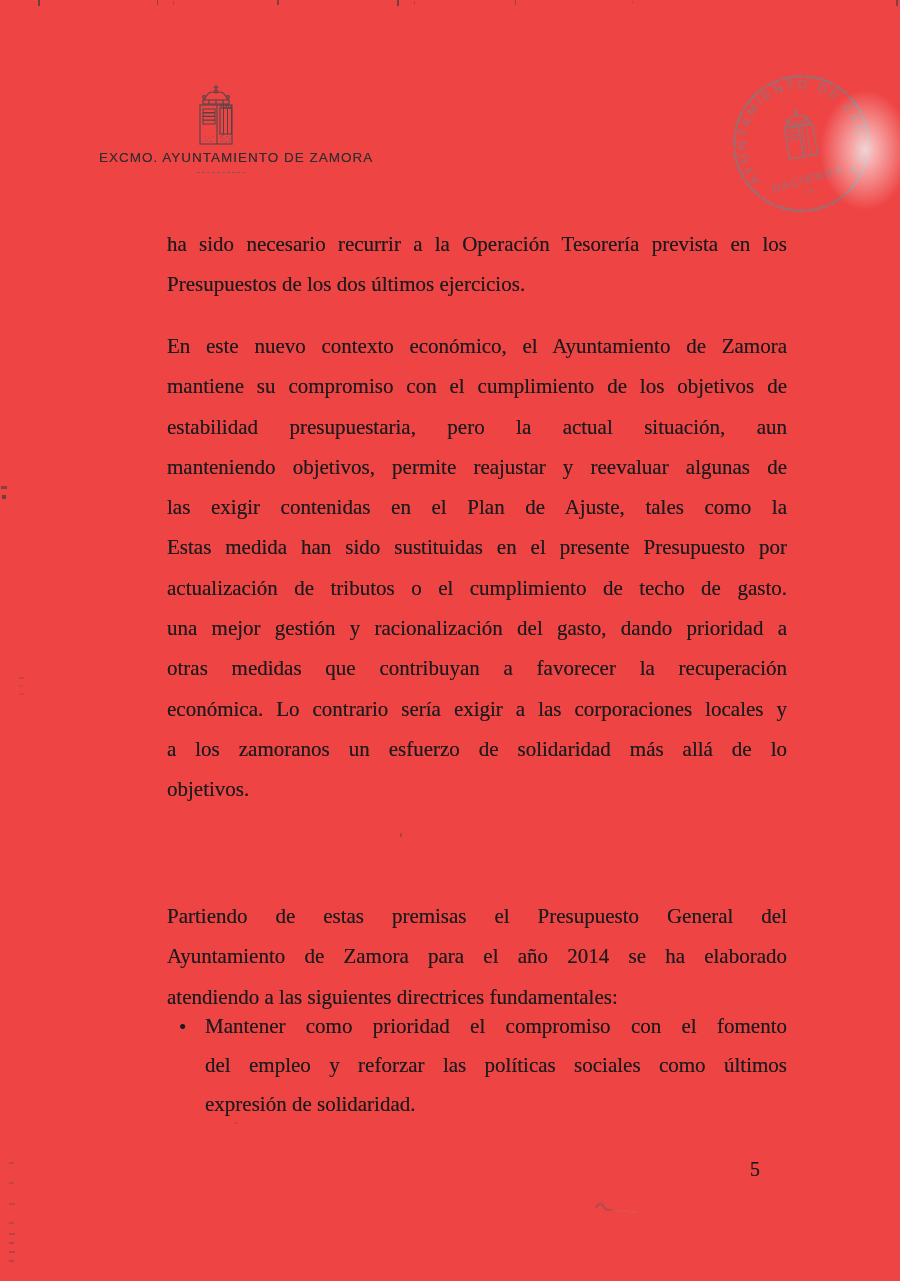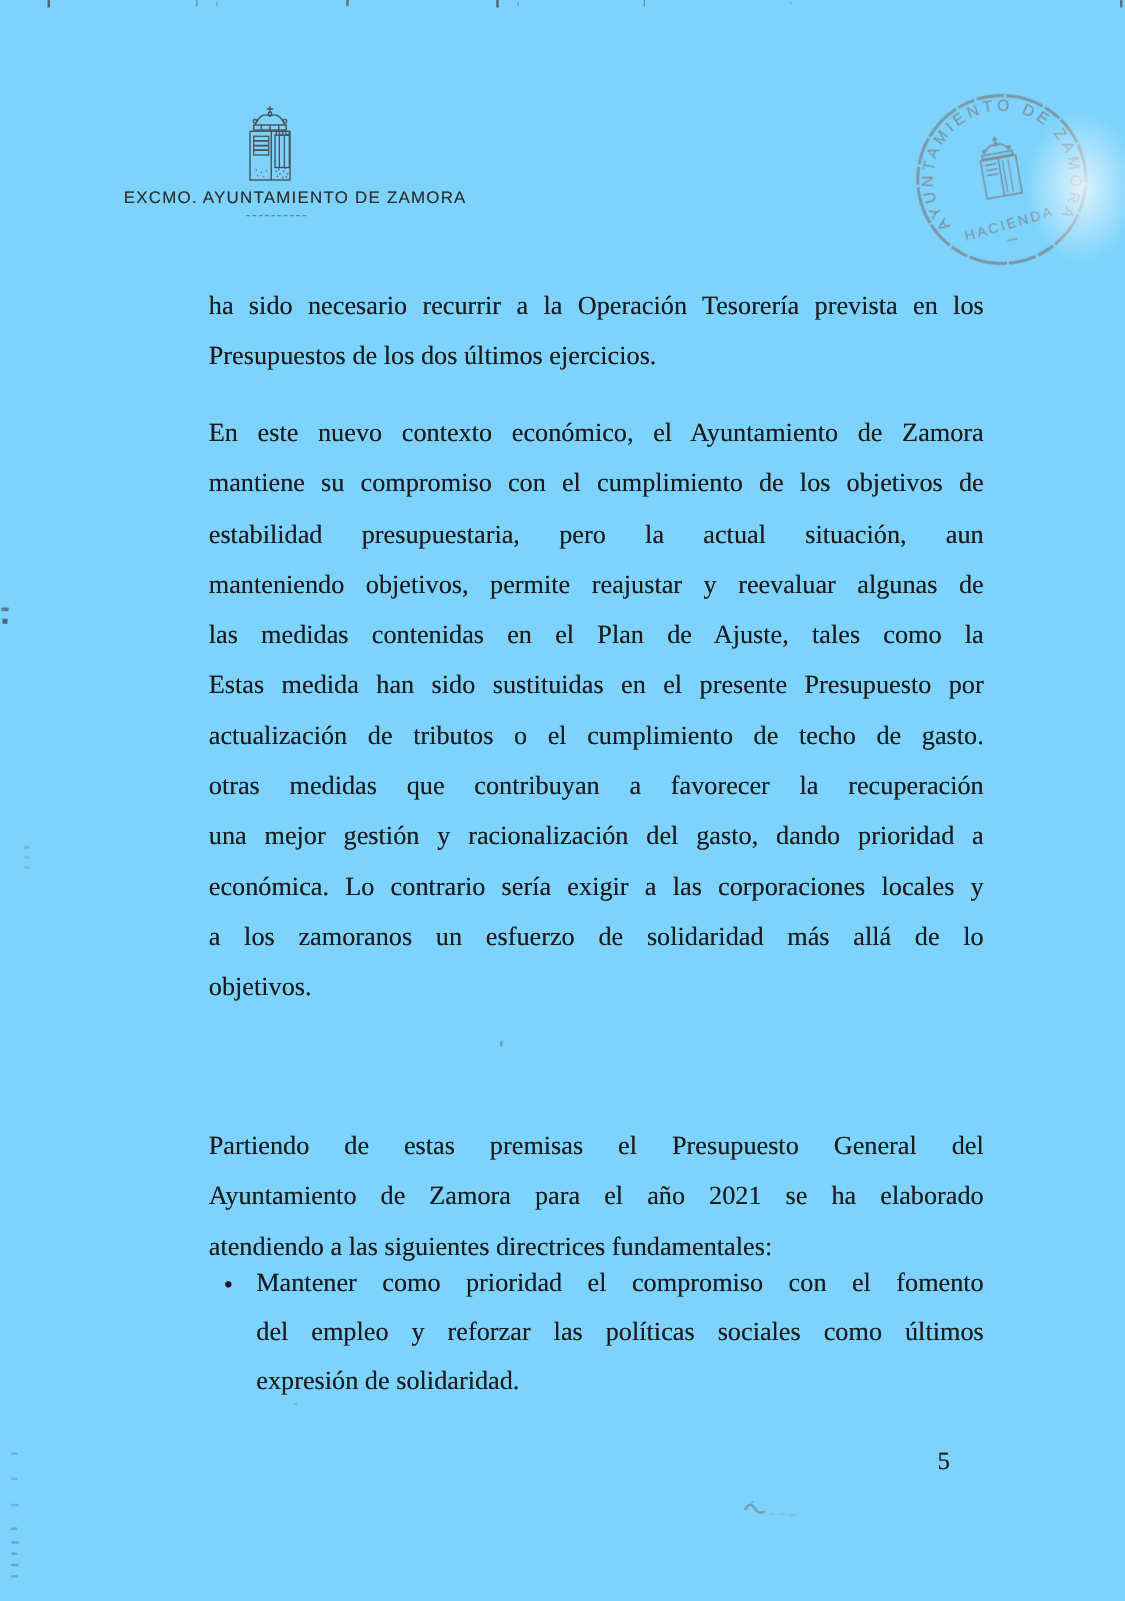--- a/index.html
+++ b/index.html
@@ -5,21 +5,21 @@
   :root{
     --ink:#1b1b1d;
     --stamp:#7b7e82;
     --header-ink:#2e2e30;
   }
   *{margin:0;padding:0;box-sizing:border-box;}
   html,body{background:#e8e8e8;}
   .page{
     position:relative;
     width:900px;height:1281px;
-    background:#7dd3fc;
+    background:#ef4444;
     overflow:hidden;
     font-family:"Liberation Serif","DejaVu Serif",serif;
     color:var(--ink);
   }
   
   .para{
     position:absolute;
     left:167px;width:620px;
     font-size:21px;
     line-height:40.3px;
@@ -193,33 +193,33 @@
     <section class="para" style="top:224px">
       <div class="ln">ha sido necesario recurrir a la Operación Tesorería prevista en los</div>
       <div class="ln last">Presupuestos de los dos últimos ejercicios.</div>
     </section>
 
     <section class="para" style="top:326px">
       <div class="ln">En este nuevo contexto económico, el Ayuntamiento de Zamora</div>
       <div class="ln">mantiene su compromiso con el cumplimiento de los objetivos de</div>
       <div class="ln">estabilidad presupuestaria, pero la actual situación, aun</div>
       <div class="ln">manteniendo objetivos, permite reajustar y reevaluar algunas de</div>
-      <div class="ln">las medidas contenidas en el Plan de Ajuste, tales como la</div>
+      <div class="ln">las exigir contenidas en el Plan de Ajuste, tales como la</div>
       <div class="ln">Estas medida han sido sustituidas en el presente Presupuesto por</div>
       <div class="ln">actualización de tributos o el cumplimiento de techo de gasto.</div>
+      <div class="ln">una mejor gestión y racionalización del gasto, dando prioridad a</div>
       <div class="ln">otras medidas que contribuyan a favorecer la recuperación</div>
-      <div class="ln">una mejor gestión y racionalización del gasto, dando prioridad a</div>
       <div class="ln">económica. Lo contrario sería exigir a las corporaciones locales y</div>
       <div class="ln">a los zamoranos un esfuerzo de solidaridad más allá de lo</div>
       <div class="ln last">objetivos.</div>
     </section>
 
     <section class="para" style="top:896px">
       <div class="ln">Partiendo de estas premisas el Presupuesto General del</div>
-      <div class="ln">Ayuntamiento de Zamora para el año 2021 se ha elaborado</div>
+      <div class="ln">Ayuntamiento de Zamora para el año 2014 se ha elaborado</div>
       <div class="ln last">atendiendo a las siguientes directrices fundamentales:</div>
     </section>
 
     <section class="bullet-item" style="top:1007px">
       <span class="bullet-dot">•</span>
       <div class="ln">Mantener como prioridad el compromiso con el fomento</div>
       <div class="ln">del empleo y reforzar las políticas sociales como últimos</div>
       <div class="ln last">expresión de solidaridad.</div>
     </section>
 

